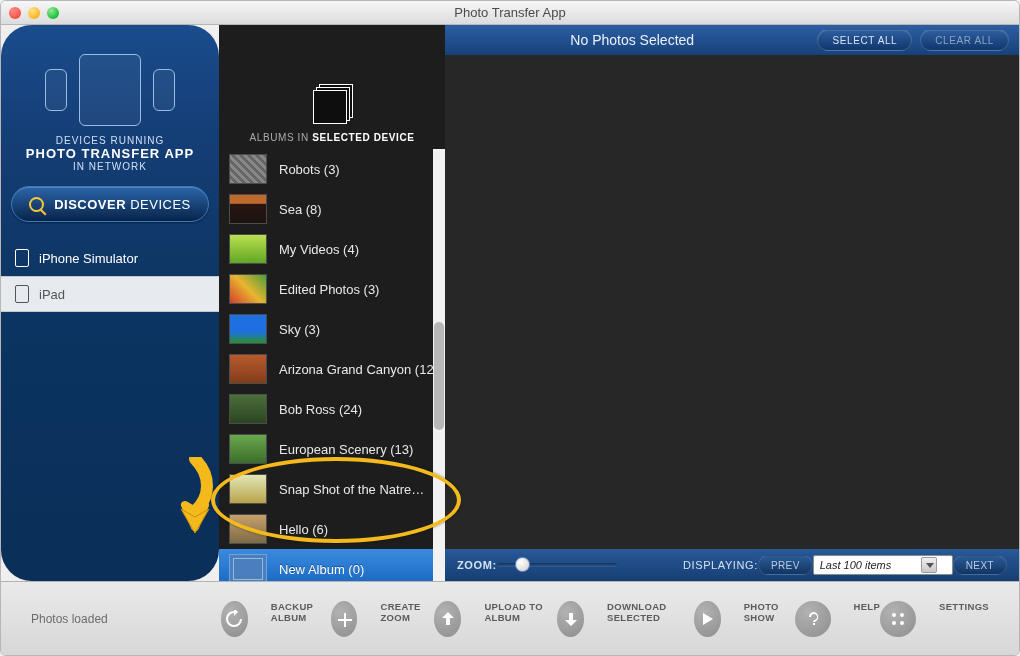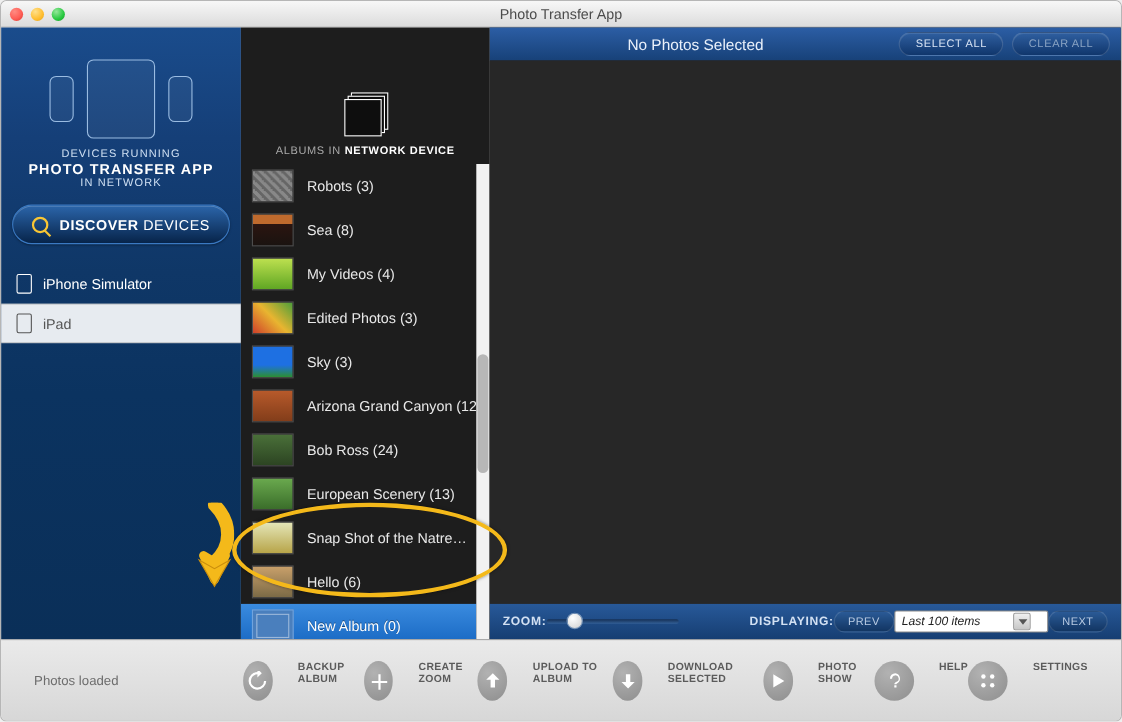--- a/index.html
+++ b/index.html
@@ -7,21 +7,21 @@
   .window{width:1020px;height:656px;display:flex;flex-direction:column;border:1px solid #b6b6b6;border-radius:6px;overflow:hidden;}
   .titlebar{height:24px;background:linear-gradient(#f7f7f7,#dcdcdc);border-bottom:1px solid #b6b6b6;display:flex;align-items:center;padding:0 8px;position:relative;}
   .traffic{display:flex;gap:7px;align-items:center;}
   .tl{width:12px;height:12px;border-radius:50%;display:block;}
   .tl.red{background:radial-gradient(circle at 35% 30%,#ff8b82,#ff5f57 55%,#d9362e);}
   .tl.yellow{background:radial-gradient(circle at 35% 30%,#ffe08a,#ffbd2e 60%,#dea01e);}
   .tl.green{background:radial-gradient(circle at 35% 30%,#94e79a,#28c940 60%,#159925);}
   .win-title{position:absolute;left:0;right:0;text-align:center;font-size:13px;color:#4b4b4b;}
   .mainrow{flex:1;display:flex;min-height:0;}
   
-  .sidebar{width:218px;background:linear-gradient(180deg,#1a4c8c 0%,#153f78 18%,#0f3767 40%,#0b3360 60%,#0a2f58 100%);color:#fff;display:flex;flex-direction:column;}
+  .sidebar{width:218px;background:linear-gradient(180deg,#1a4c8c 0%,#153f78 18%,#0f3767 40%,#0b3360 60%,#0a2f58 100%);color:#fff;display:flex;flex-direction:column;border-radius:31px;}
   .deviceart{height:110px;display:flex;align-items:center;justify-content:center;padding-top:20px;}
   .dev{border:1px solid #9abce2;border-radius:6px;background:rgba(255,255,255,0.05);display:inline-block;}
   .dev.phone{width:22px;height:42px;margin:0 6px;}
   .dev.tablet{width:62px;height:72px;margin:0 6px;}
   .sidecap{font-size:10px;letter-spacing:1px;text-align:center;color:#cfe0f3;}
   .sidecap .bold{font-weight:600;color:#fff;font-size:13px;}
   .discover{margin:14px 10px 10px 10px;height:36px;border-radius:18px;background:linear-gradient(#2b65aa,#07244a);border:1px solid #3a79c2;box-shadow:inset 0 1px 0 rgba(255,255,255,0.2),0 1px 2px rgba(0,0,0,.4);display:flex;align-items:center;justify-content:center;gap:10px;}
   .magnify{width:15px;height:15px;border:2px solid #f9c634;border-radius:50%;position:relative;}
   .magnify:after{content:"";position:absolute;width:2px;height:8px;background:#f9c634;bottom:-6px;right:-2px;transform:rotate(-45deg);}
   .disc-text{font-size:13px;letter-spacing:.5px;}
@@ -68,21 +68,21 @@
   .right-top{height:30px;background:linear-gradient(#2c5ea5,#174178);display:flex;align-items:center;padding:0 10px;gap:8px;}
   .right-top .status{flex:1;text-align:center;color:#eaf1fb;font-size:14px;font-weight:500;}
   .pill{height:22px;padding:0 14px;border-radius:11px;background:linear-gradient(#2f5fa0,#10366c);border:1px solid rgba(255,255,255,.15);box-shadow:inset 0 1px 0 rgba(255,255,255,.1);color:#d9e5f5;font-size:10px;letter-spacing:.6px;display:flex;align-items:center;}
   .pill.dim{color:#8aa4c4;}
   .right-main{flex:1;background:#272727;}
   .right-bottom{height:32px;background:linear-gradient(#285999,#163e72);display:flex;align-items:center;padding:0 12px;gap:0;font-size:11px;color:#d3e1f3;}
   .zlabel{font-weight:600;letter-spacing:.6px;}
   .slider-track{flex:0 0 120px;height:4px;background:linear-gradient(#153056,#335f96);border-radius:2px;position:relative;margin-right:18px;}
   .slider-thumb{position:absolute;top:-6px;left:18px;width:15px;height:15px;border-radius:50%;background:radial-gradient(circle at 35% 30%,#fff,#cfcfcf);border:1px solid #7592b6;}
   .spacer{flex:1;}
-  .disp-label{font-weight:700;letter-spacing:.6px;}
+  .disp-label{font-weight:400;letter-spacing:.6px;}
   .navbtn{height:20px;padding:0 12px;border-radius:10px;background:linear-gradient(#2b5b97,#123562);border:1px solid rgba(255,255,255,.12);color:#b9cbe3;font-size:10px;letter-spacing:.4px;display:flex;align-items:center;}
   .dropdown{height:20px;background:#fff;color:#222;font-size:11px;padding:0 6px;display:flex;align-items:center;gap:30px;border:1px solid #8a8a8a;border-radius:2px;min-width:140px;font-style:italic;}
   .drop-arrow{width:16px;height:16px;background:linear-gradient(#f0f0f0,#c7c7c7);border:1px solid #9c9c9c;border-radius:2px;position:relative;}
   .drop-arrow:after{content:"";position:absolute;top:5px;left:4px;border-left:4px solid transparent;border-right:4px solid transparent;border-top:5px solid #555;}
   
   .footer{height:74px;background:linear-gradient(#eaeaea,#d7d7d7);border-top:1px solid #b3b3b3;display:flex;align-items:center;padding:0 30px;}
   .fleft{font-size:12px;color:#6d6d6d;width:190px;}
   .ficons{flex:1;display:flex;justify-content:space-around;}
   .ficon{display:flex;flex-direction:row;align-items:flex-start;gap:23px;}
   .ficon .circ{width:36px;height:36px;border-radius:50%;background:radial-gradient(circle at 35% 30%,#b2b2b2,#8e8e8e);display:flex;align-items:center;justify-content:center;color:#fff;}
@@ -132,21 +132,21 @@
         </div>
     </div>
 
     <div class="albumpanel">
       <div class="alb-top">
         <div class="stacks">
             <span></span>
             <span></span>
             <span></span>
           </div>
-        <div class="alb-cap"><span>ALBUMS IN</span> <b>NETWORK DEVICE</b></div>
+        <div class="alb-cap"><span>ALBUMS IN</span> <b>SELECTED DEVICE</b></div>
       </div>
       <div class="alb-scroll">
         <div class="alb-list" id="album-list">
             <div class="alb-item">
               <span class="thumb robots"></span>
               <span>Robots (3)</span>
             </div>
             <div class="alb-item">
               <span class="thumb sea"></span>
               <span>Sea (8)</span>

